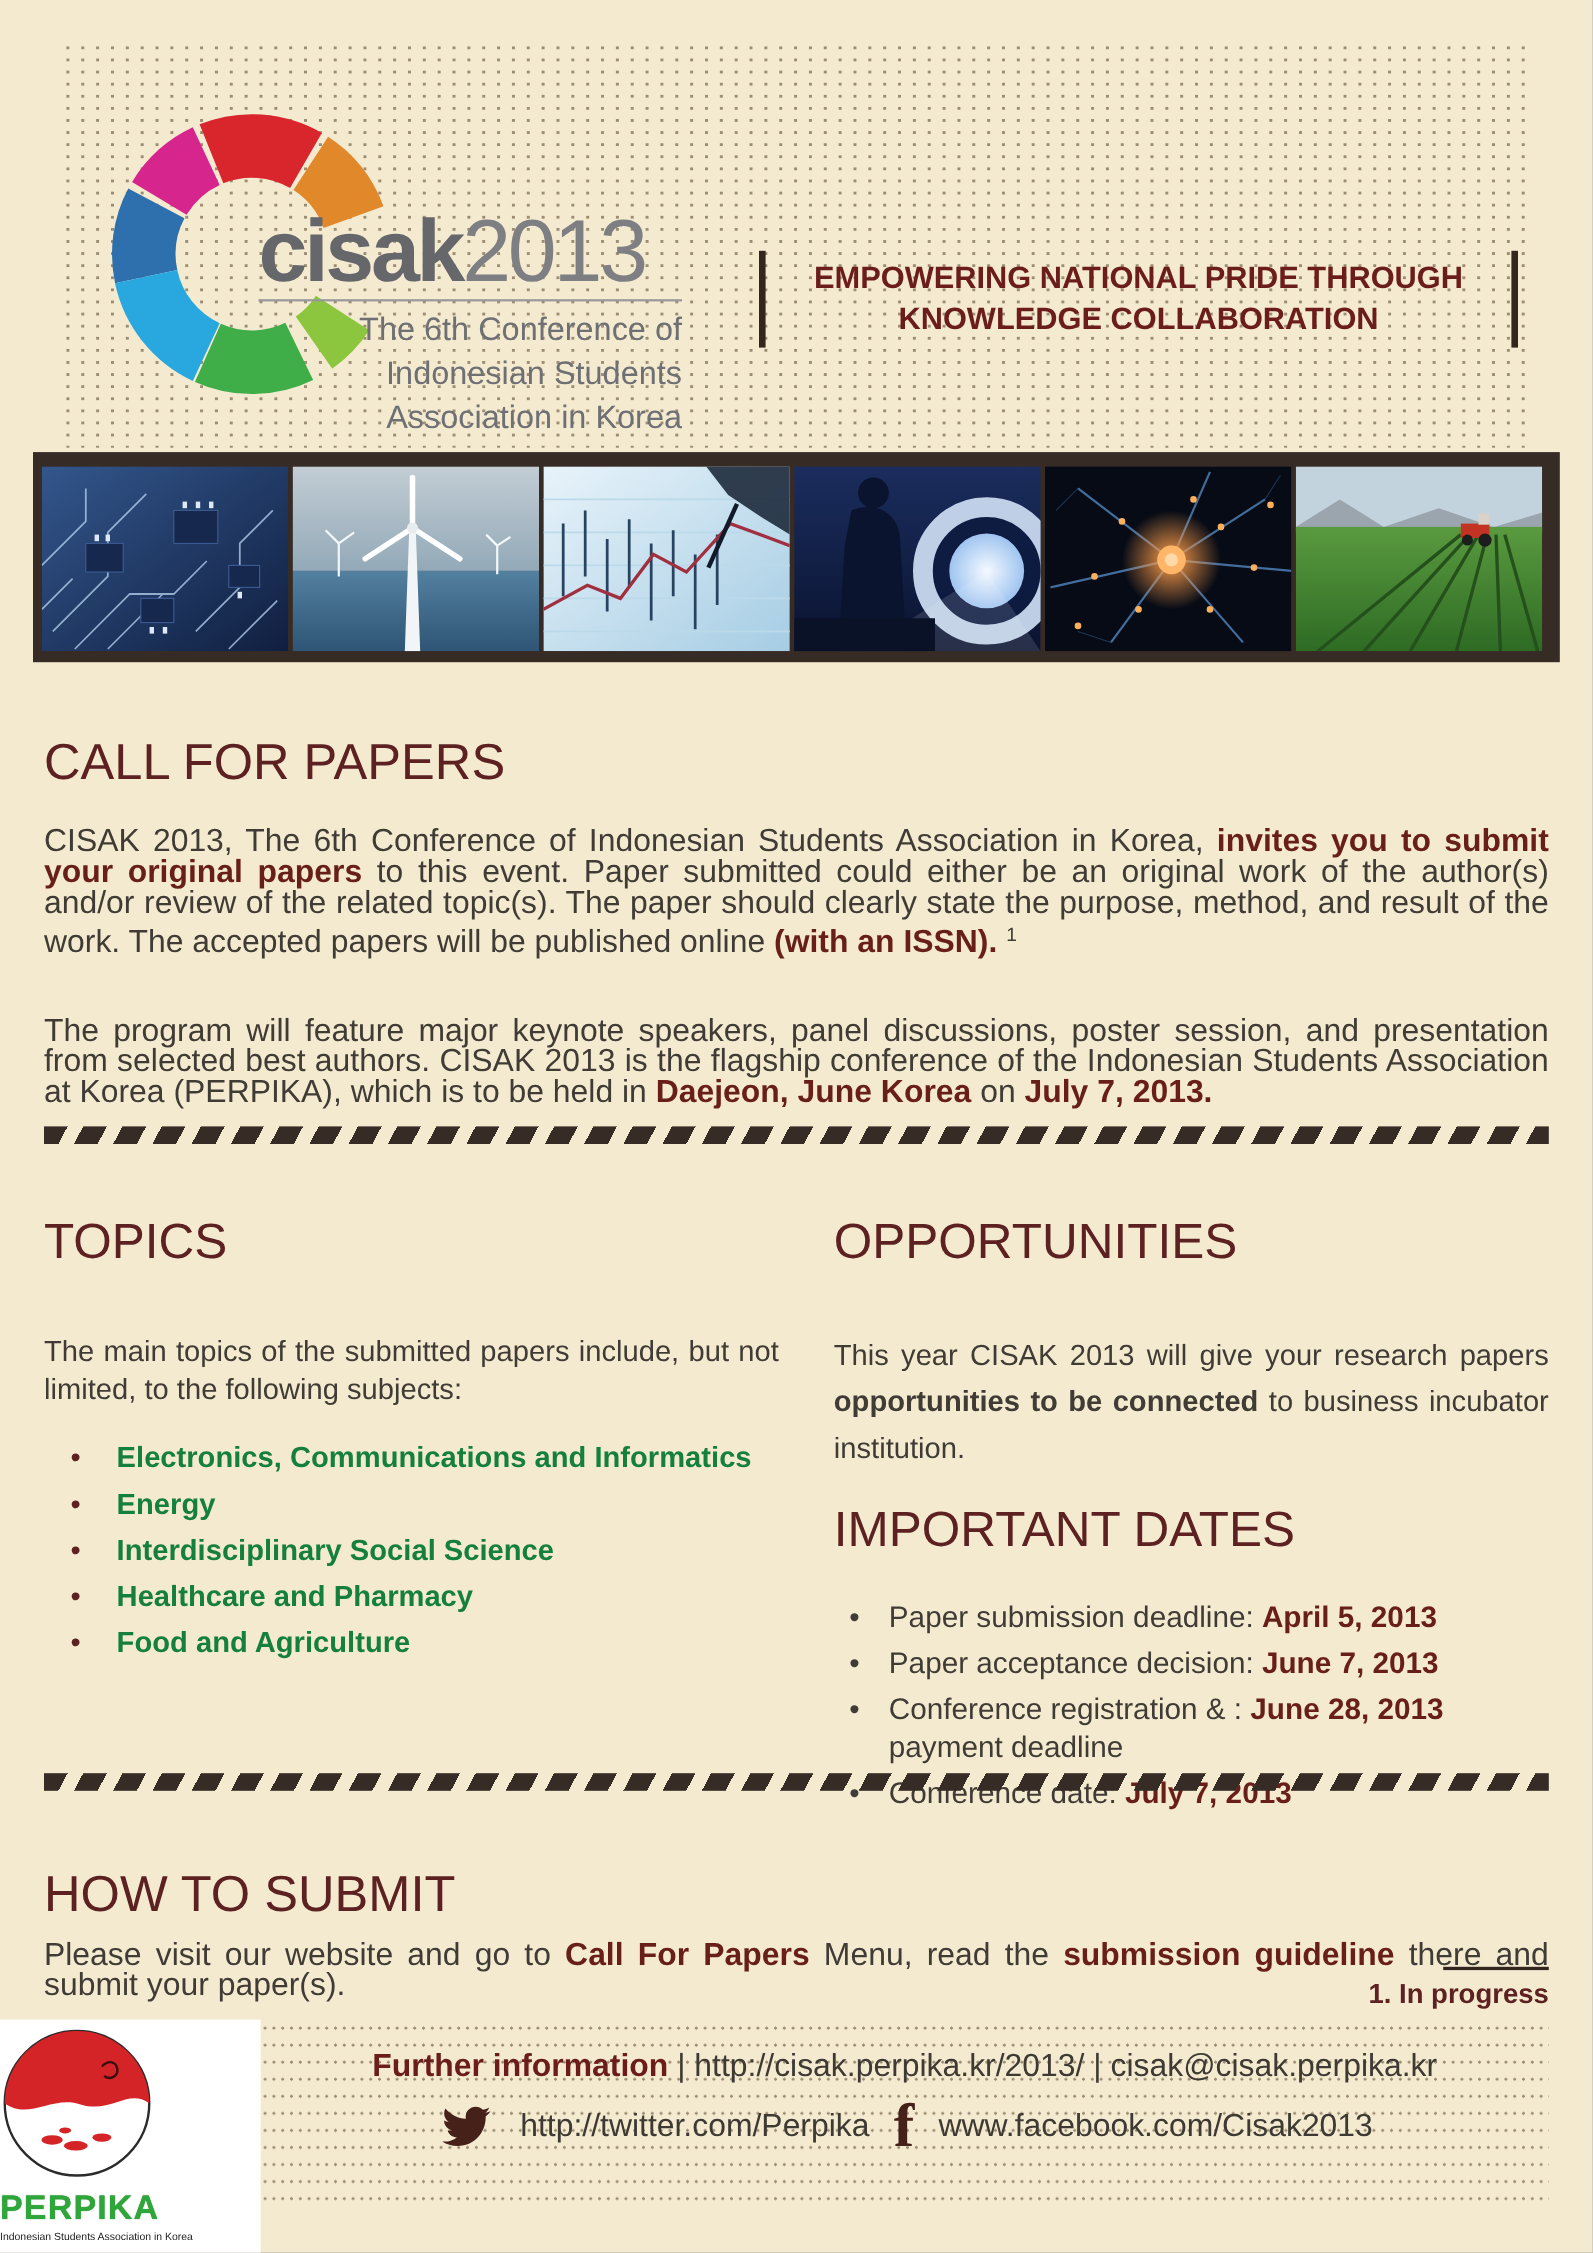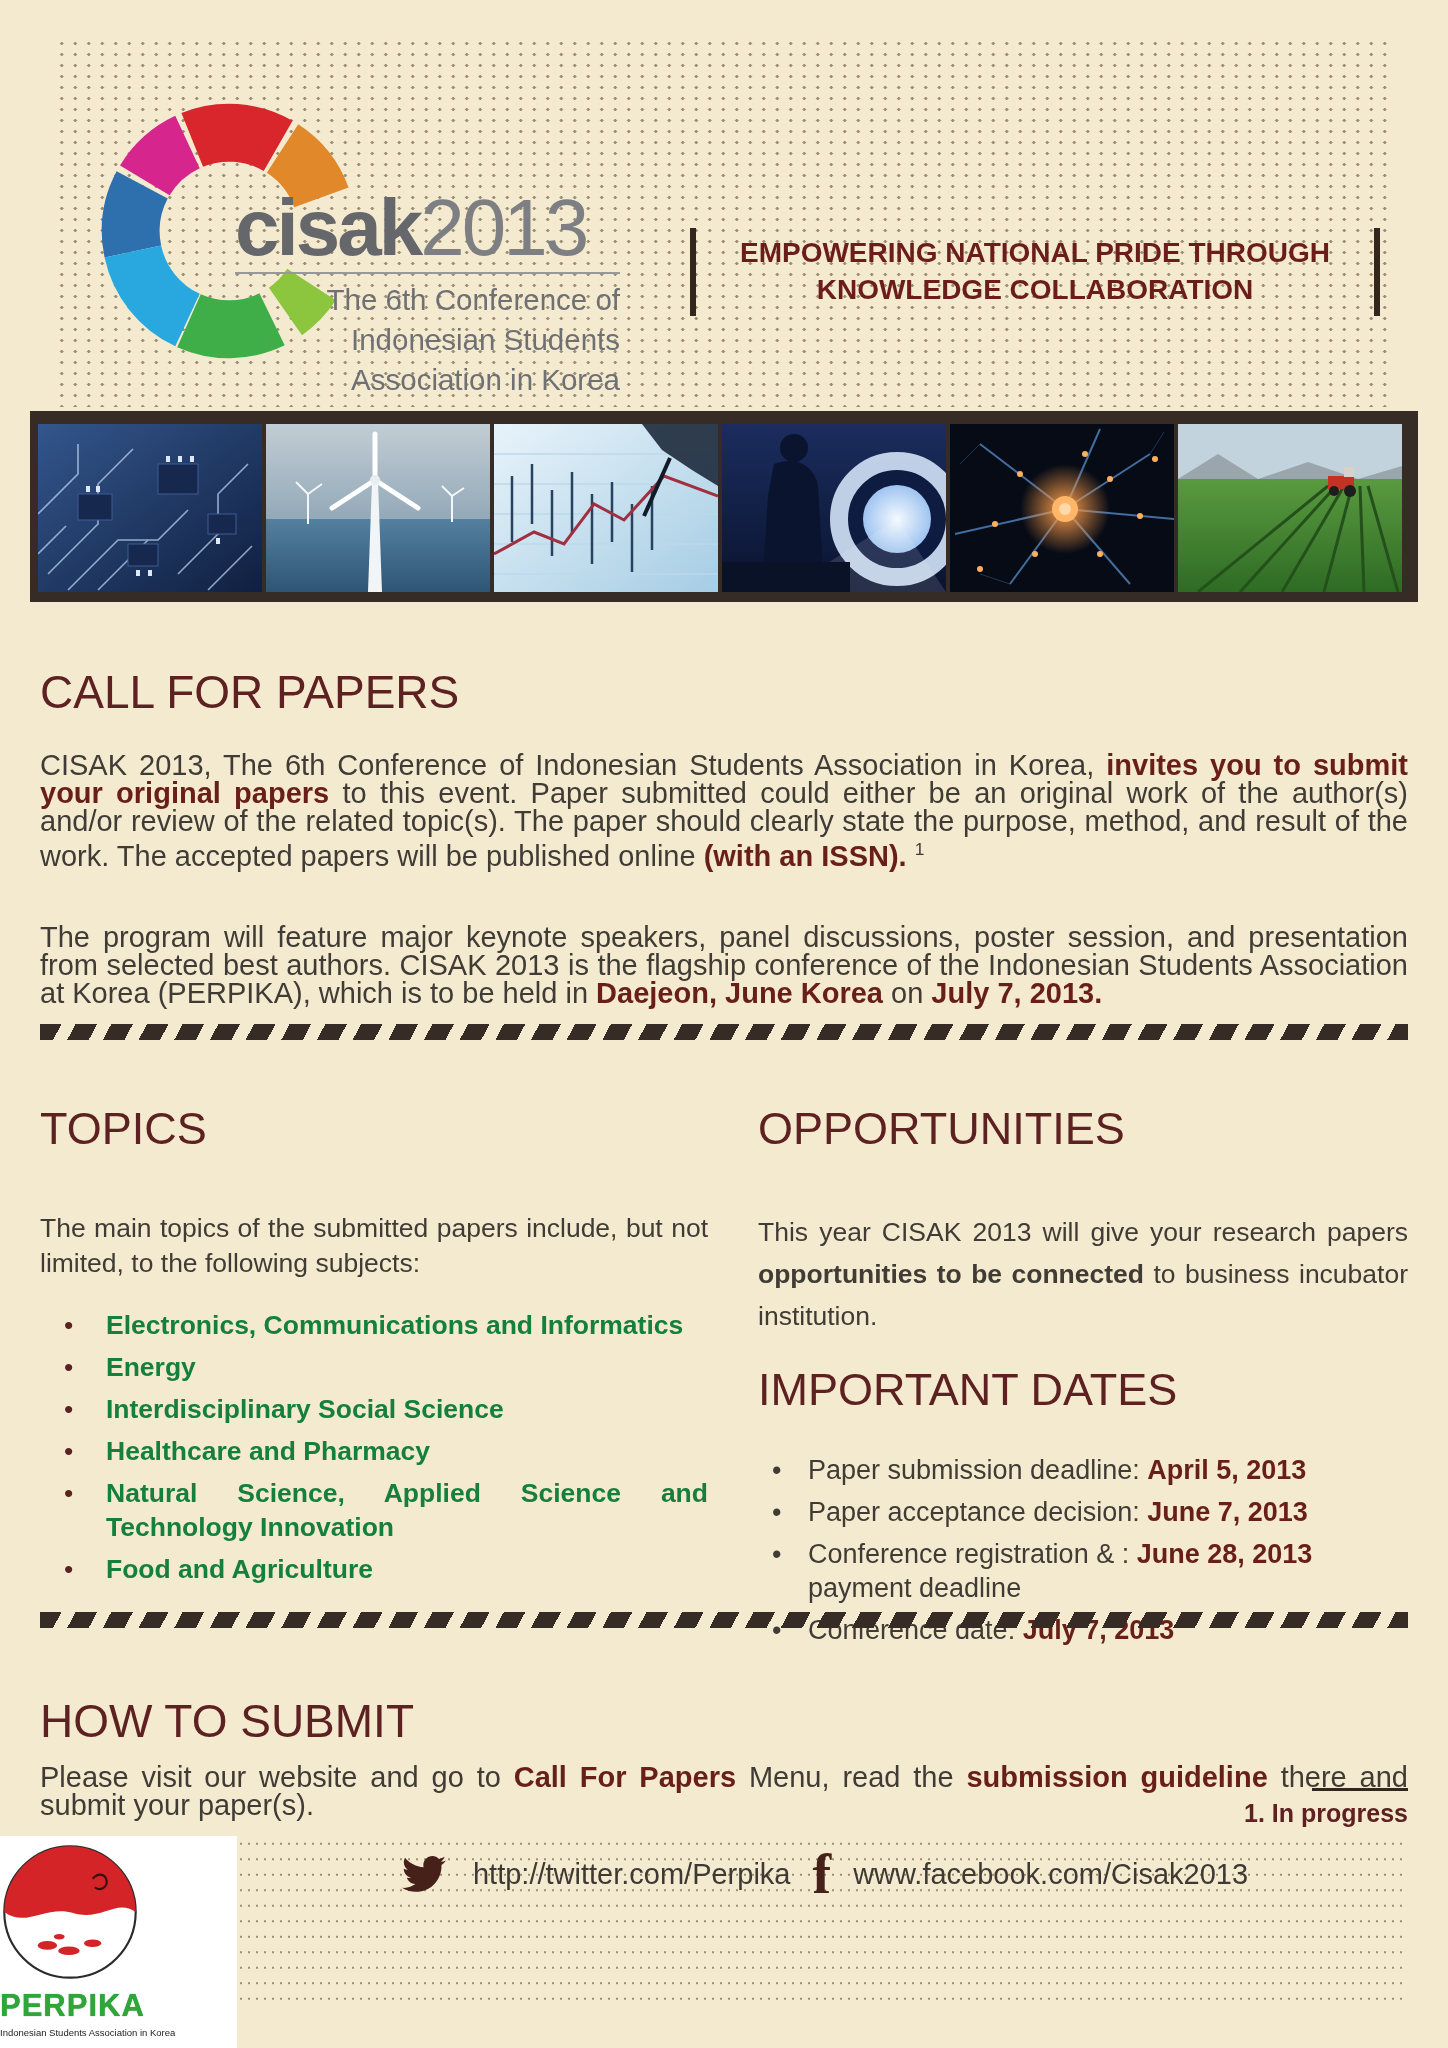--- a/index.html
+++ b/index.html
@@ -302,21 +302,20 @@
   <div class="divider" style="top:1024px;"></div>
 
   <div class="col col-left">
     <h2 class="col-heading">TOPICS</h2>
     <p class="col-intro">The main topics of the submitted papers include, but not limited, to the following subjects:</p>
     <ul class="topic-list">
       <li>Electronics, Communications and Informatics</li>
       <li>Energy</li>
       <li>Interdisciplinary Social Science</li>
       <li>Healthcare and Pharmacy</li>
-      <li>Natural Science, Applied Science and Technology Innovation</li>
       <li>Food and Agriculture</li>
     </ul>
   </div>
 
   <div class="col col-right">
     <h2 class="col-heading">OPPORTUNITIES</h2>
     <p class="opp-para">This year CISAK 2013 will give your research papers <b>opportunities to be connected</b> to business incubator institution.</p>
 
     <h2 class="dates-heading">IMPORTANT DATES</h2>
     <ul class="dates-list">
@@ -348,20 +347,27 @@
         <ellipse cx="86" cy="94" rx="8" ry="3.5"></ellipse>
           <ellipse cx="55" cy="88" rx="5" ry="2.5"></ellipse>
       </g>
       <path d="M86 34 C 92 28 98 30 99 36 C 100 42 93 46 88 42" fill="none" stroke="#3a0f0f" stroke-width="2"></path>
     </svg>
     <div class="perpika-name">PERPIKA</div>
     <div class="perpika-caption">Indonesian Students Association in Korea</div>
   </div>
 
   <div class="footer-band dotted-fine">
+    <div class="footer-line1">
+      <span class="further-label">Further information</span>
+      <span>|</span>
+      <span>http://cisak.perpika.kr/2013/</span>
+      <span>|</span>
+      <span>cisak@cisak.perpika.kr</span>
+    </div>
     <div class="footer-line2">
       <svg width="54" height="44" viewBox="0 0 24 24">
         <path fill="#45211a" d="M23.954 4.569c-.885.389-1.83.654-2.825.775 1.014-.611 1.794-1.574 2.163-2.723-.951.555-2.005.959-3.127 1.184-.896-.959-2.173-1.559-3.591-1.559-2.717 0-4.92 2.203-4.92 4.917 0 .39.045.765.127 1.124-4.09-.205-7.715-2.169-10.141-5.138-.427.722-.666 1.561-.666 2.475 0 1.71.87 3.213 2.188 4.096-.807-.026-1.566-.248-2.228-.616v.061c0 2.385 1.693 4.374 3.946 4.827-.413.111-.849.171-1.296.171-.314 0-.615-.03-.916-.086.631 1.953 2.445 3.377 4.604 3.417-1.68 1.319-3.809 2.105-6.102 2.105-.39 0-.779-.023-1.17-.067 2.189 1.394 4.768 2.209 7.557 2.209 9.054 0 13.999-7.496 13.999-13.986 0-.209 0-.42-.015-.63.961-.689 1.8-1.56 2.46-2.548l-.047-.02z"></path>
       </svg>
       <span>http://twitter.com/Perpika</span>
       <span class="fb-glyph">f</span>
       <span>www.facebook.com/Cisak2013</span>
     </div>
   </div>
 

